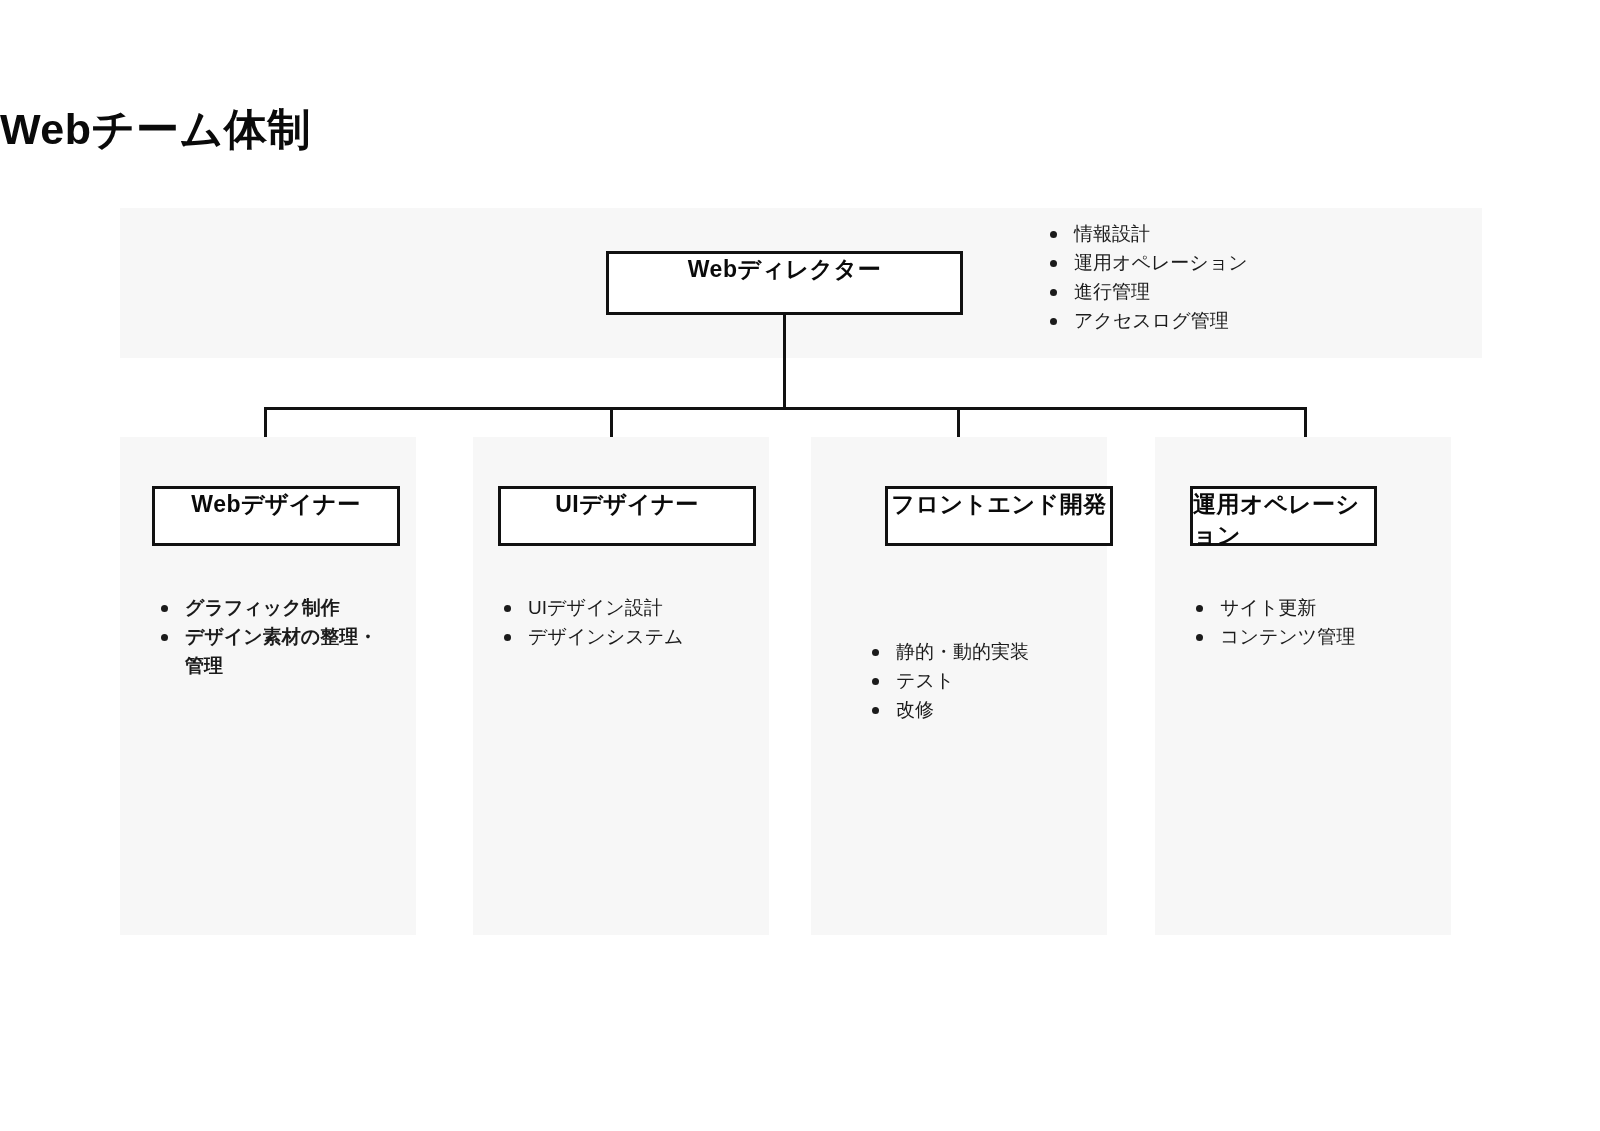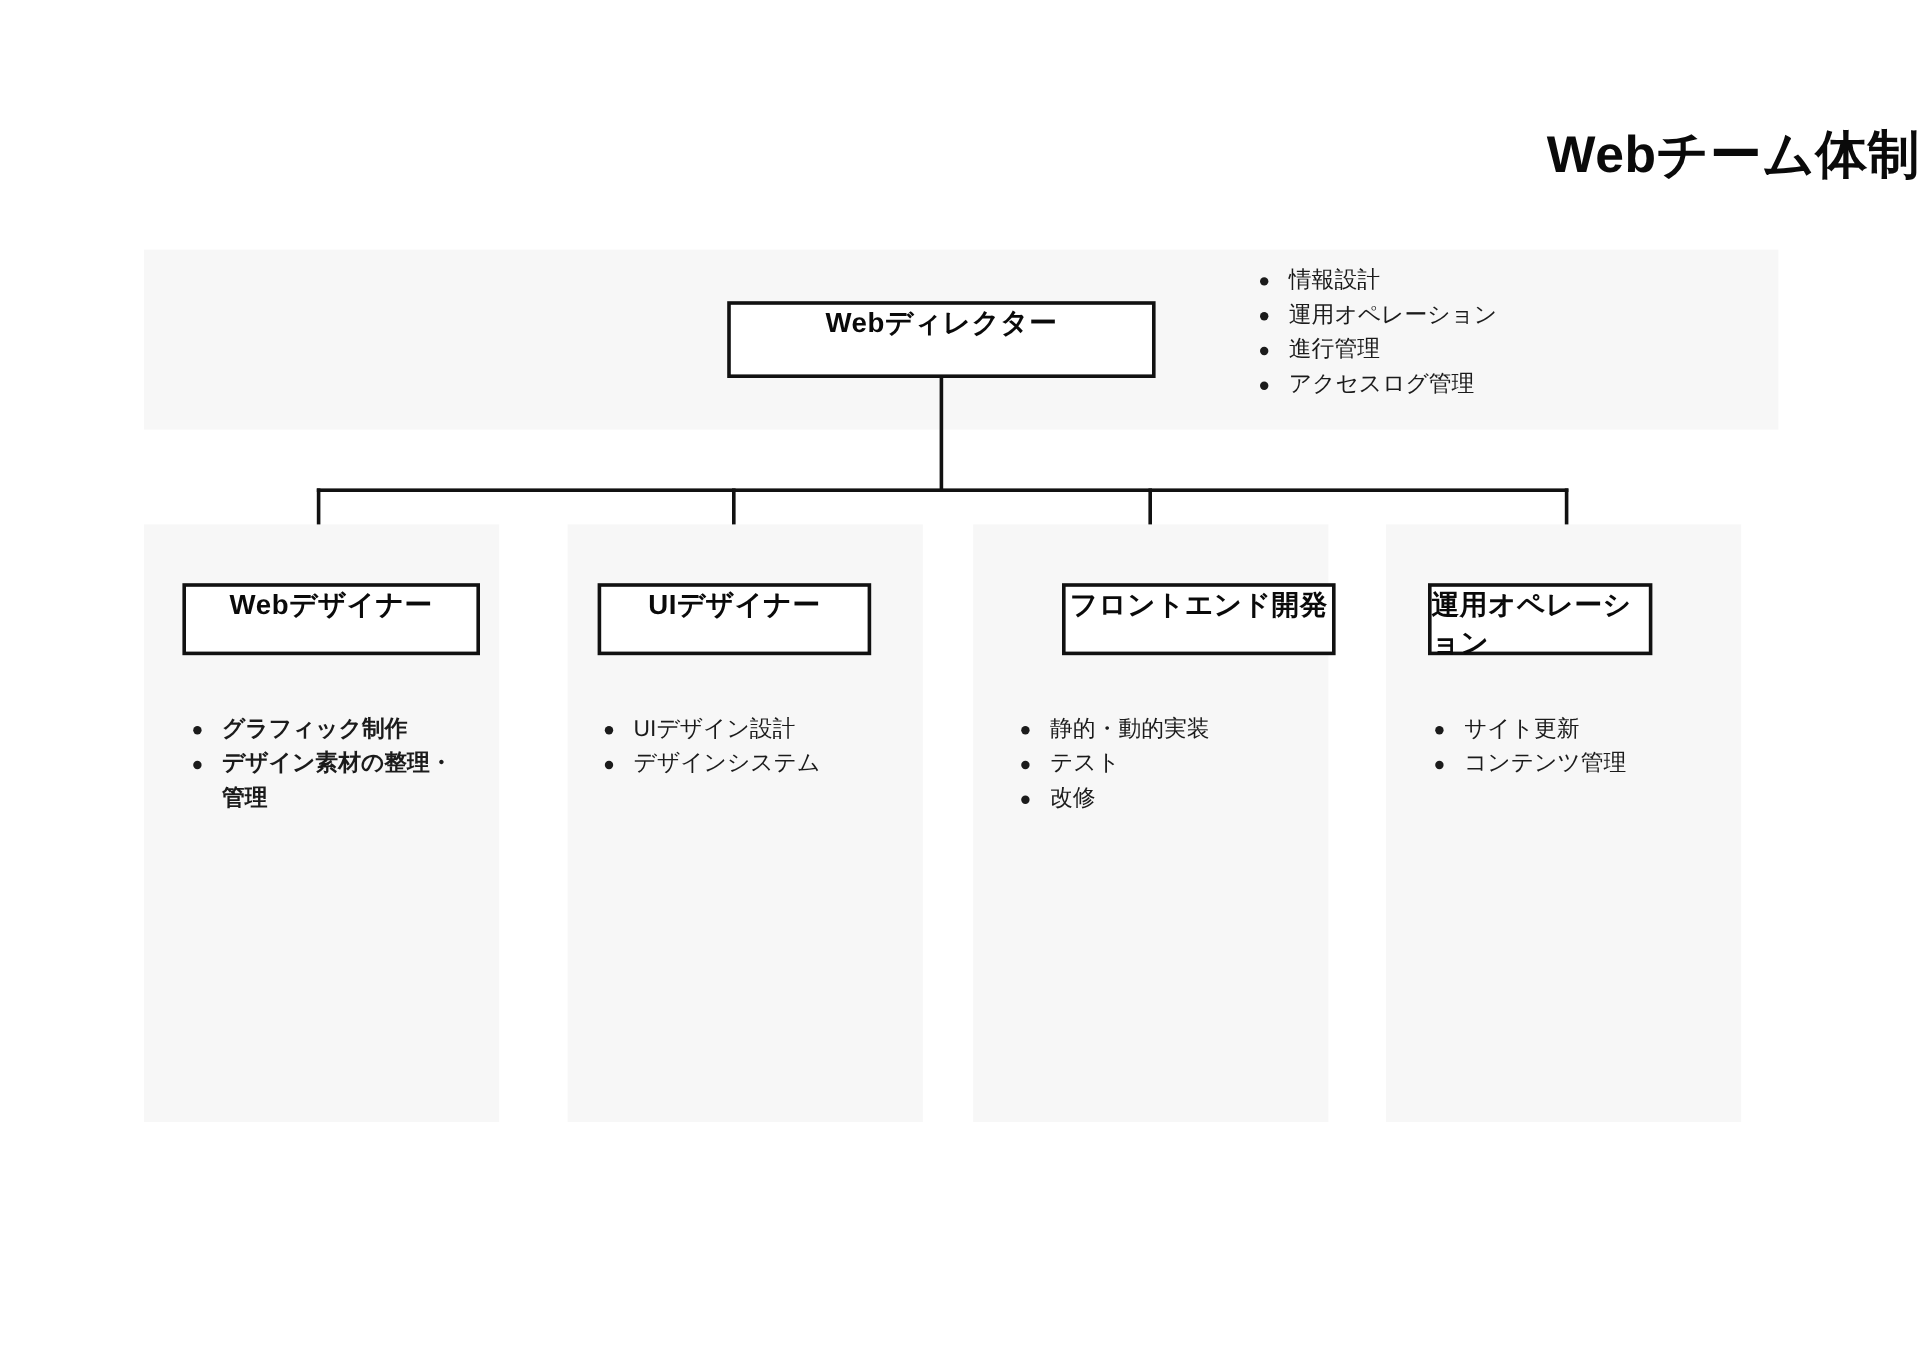--- a/index.html
+++ b/index.html
@@ -15,21 +15,21 @@
     color: #0f0f0f;
     overflow: hidden;
   }
 
   
   .chart-title {
     position: absolute;
     left: 0;
     top: 106px;
     width: 1600px;
-    text-align: right;
+    text-align: left;
     font-size: 43px;
     font-weight: bold;
     letter-spacing: 0.5px;
     color: #0a0a0a;
     line-height: 1.1;
   }
 
   
   .panel {
     position: absolute;
@@ -69,21 +69,21 @@
     width: 357px;
     height: 64px;
     font-size: 23px;
   }
   .node-child {
     top: 486px;
     height: 60px;
     font-size: 23px;
   }
   .node-child-0 { left: 152px;  width: 248px; }
-  .node-child-1 { left: 498px;  width: 228px; }
+  .node-child-1 { left: 498px;  width: 258px; }
   .node-child-2 { left: 845px;  width: 228px; margin-left: 40px; }
   .node-child-3 { left: 1190px; width: 187px; }
 
   
   .conn {
     position: absolute;
     background: #111111;
   }
   .conn-v-root {
     left: 783px;
@@ -136,21 +136,21 @@
     left: 1048px;
     top: 219px;
     width: 400px;
   }
   .bullets-col {
     top: 593px;
     width: 220px;
   }
   .bullets-col-0 { left: 159px; font-weight: bold; }
   .bullets-col-1 { left: 502px; }
-  .bullets-col-2 { left: 849px; }
+  .bullets-col-2 { left: 870px; margin-top: 44px; }
   .bullets-col-3 { left: 1194px; }
 </style>
 </head>
 <body>
 
 <div class="chart-title">Webチーム体制</div>
 
 <div class="panel panel-root"></div>
 
 <div class="node-box node-root">

